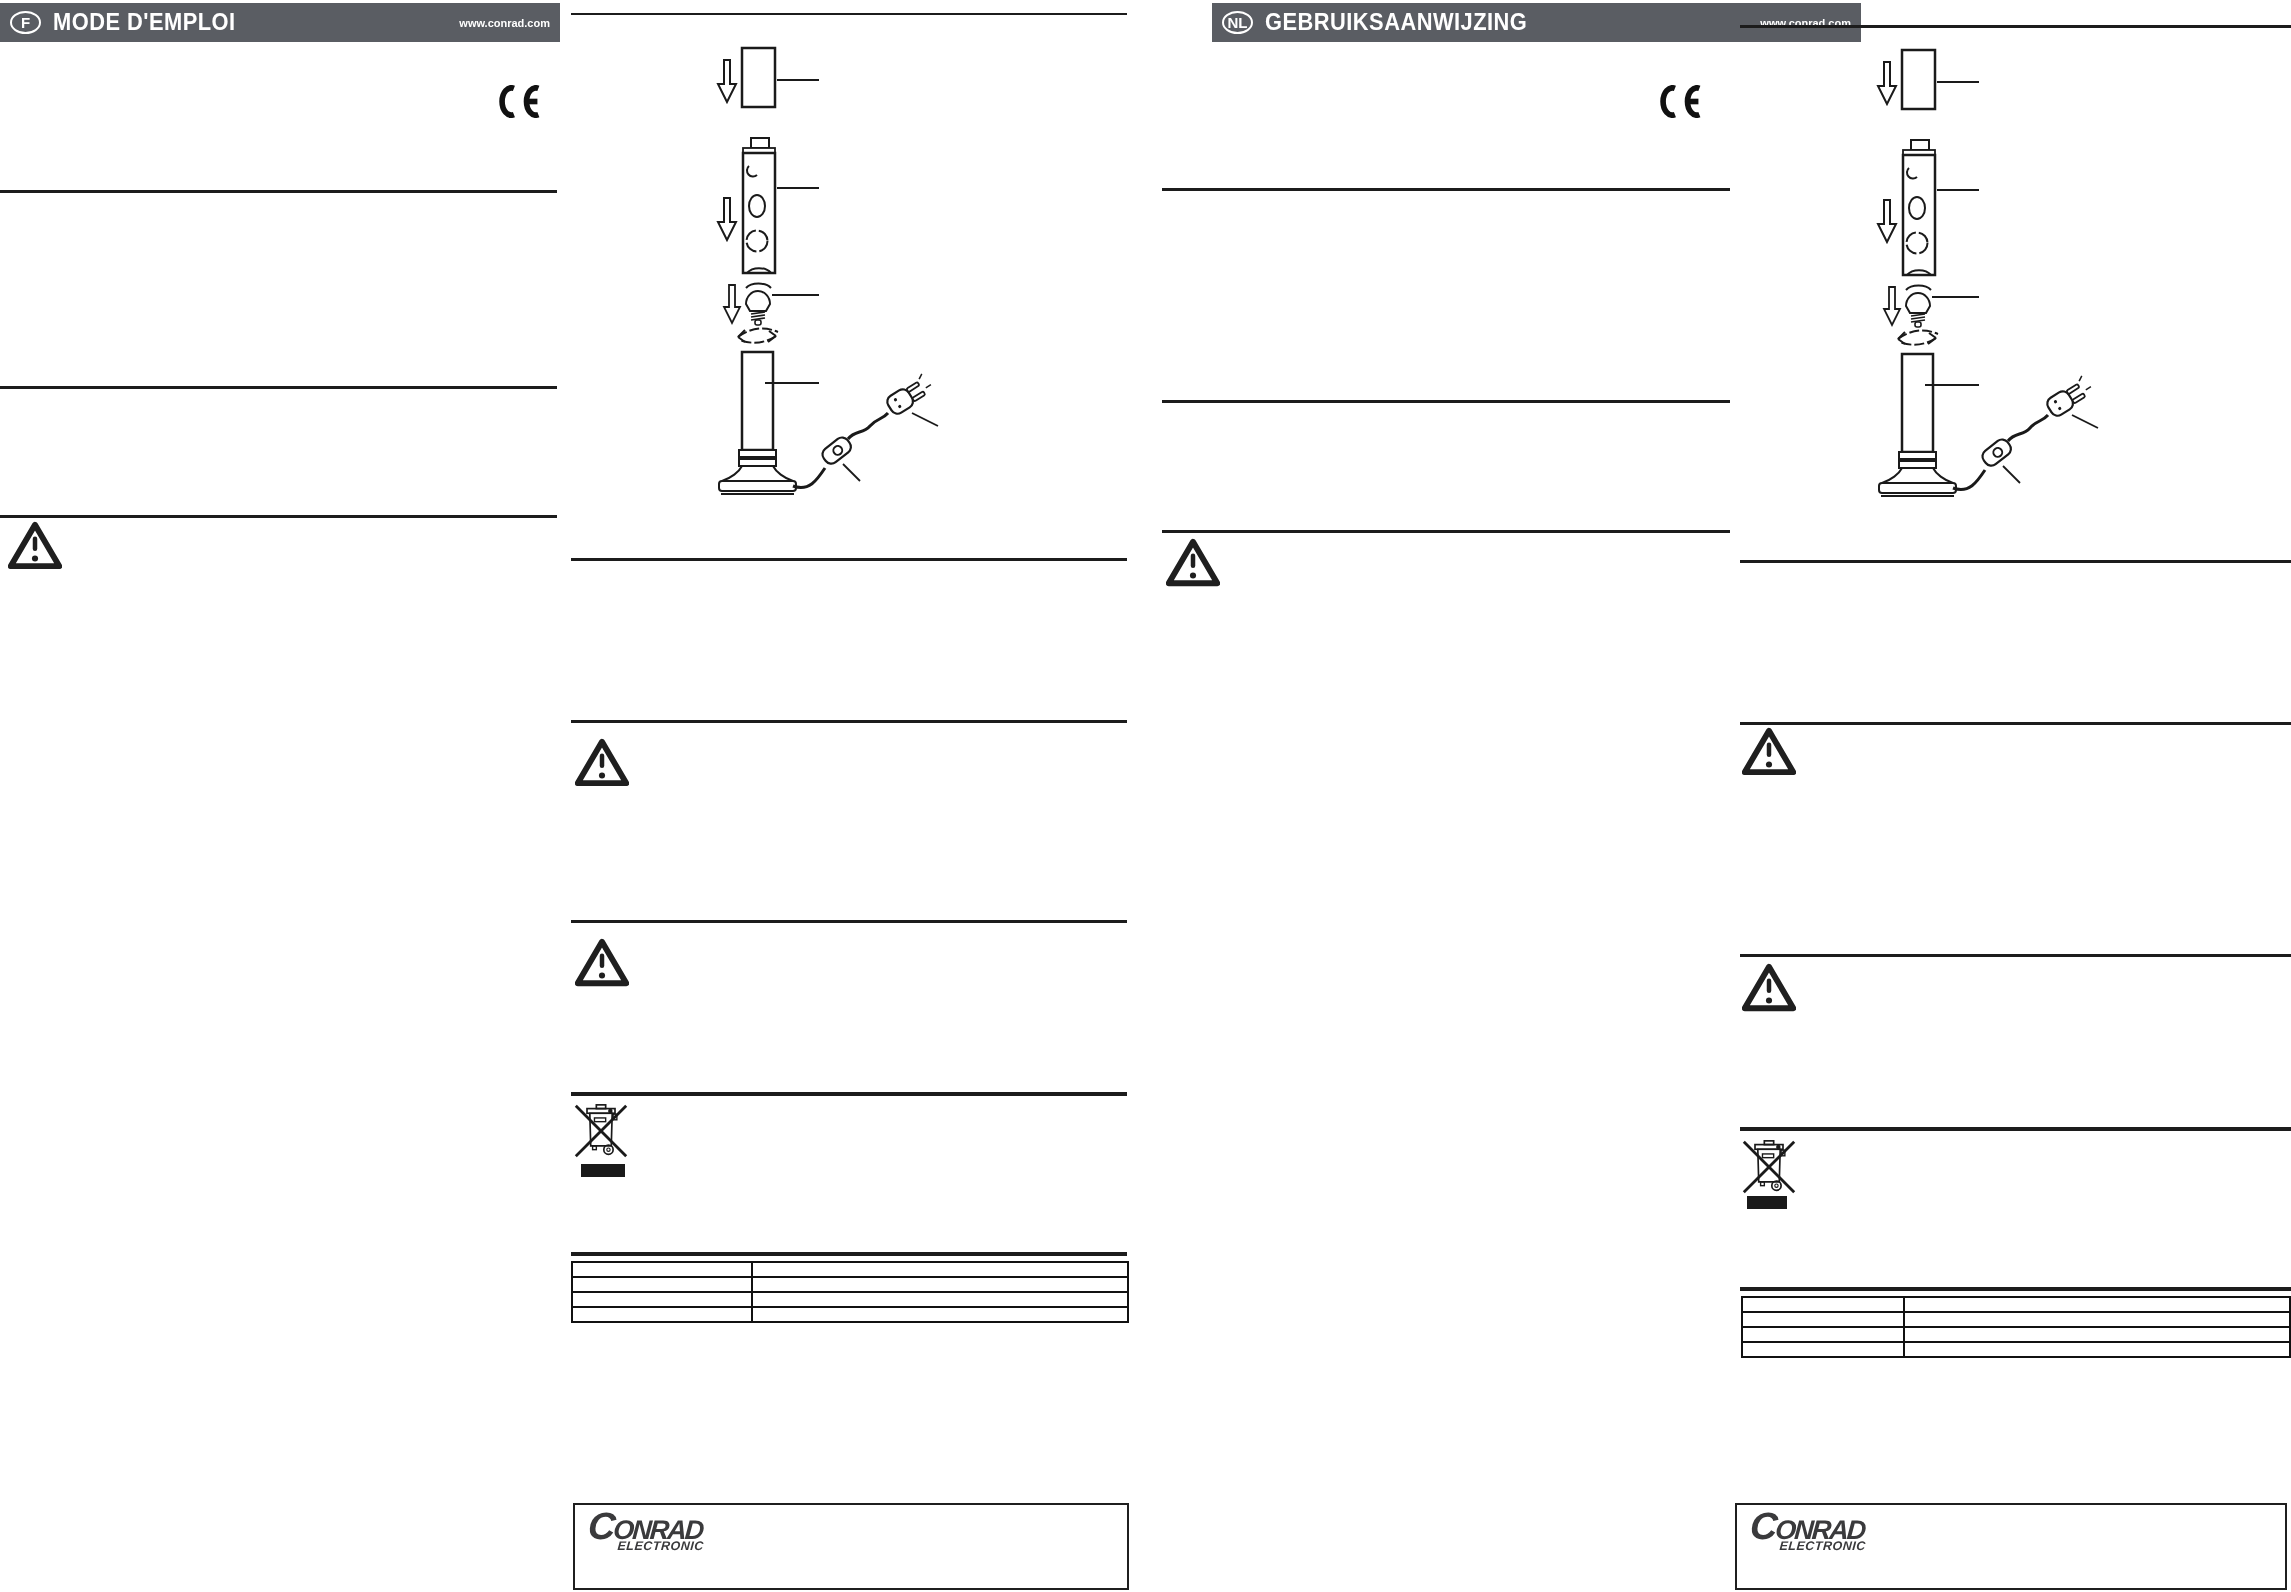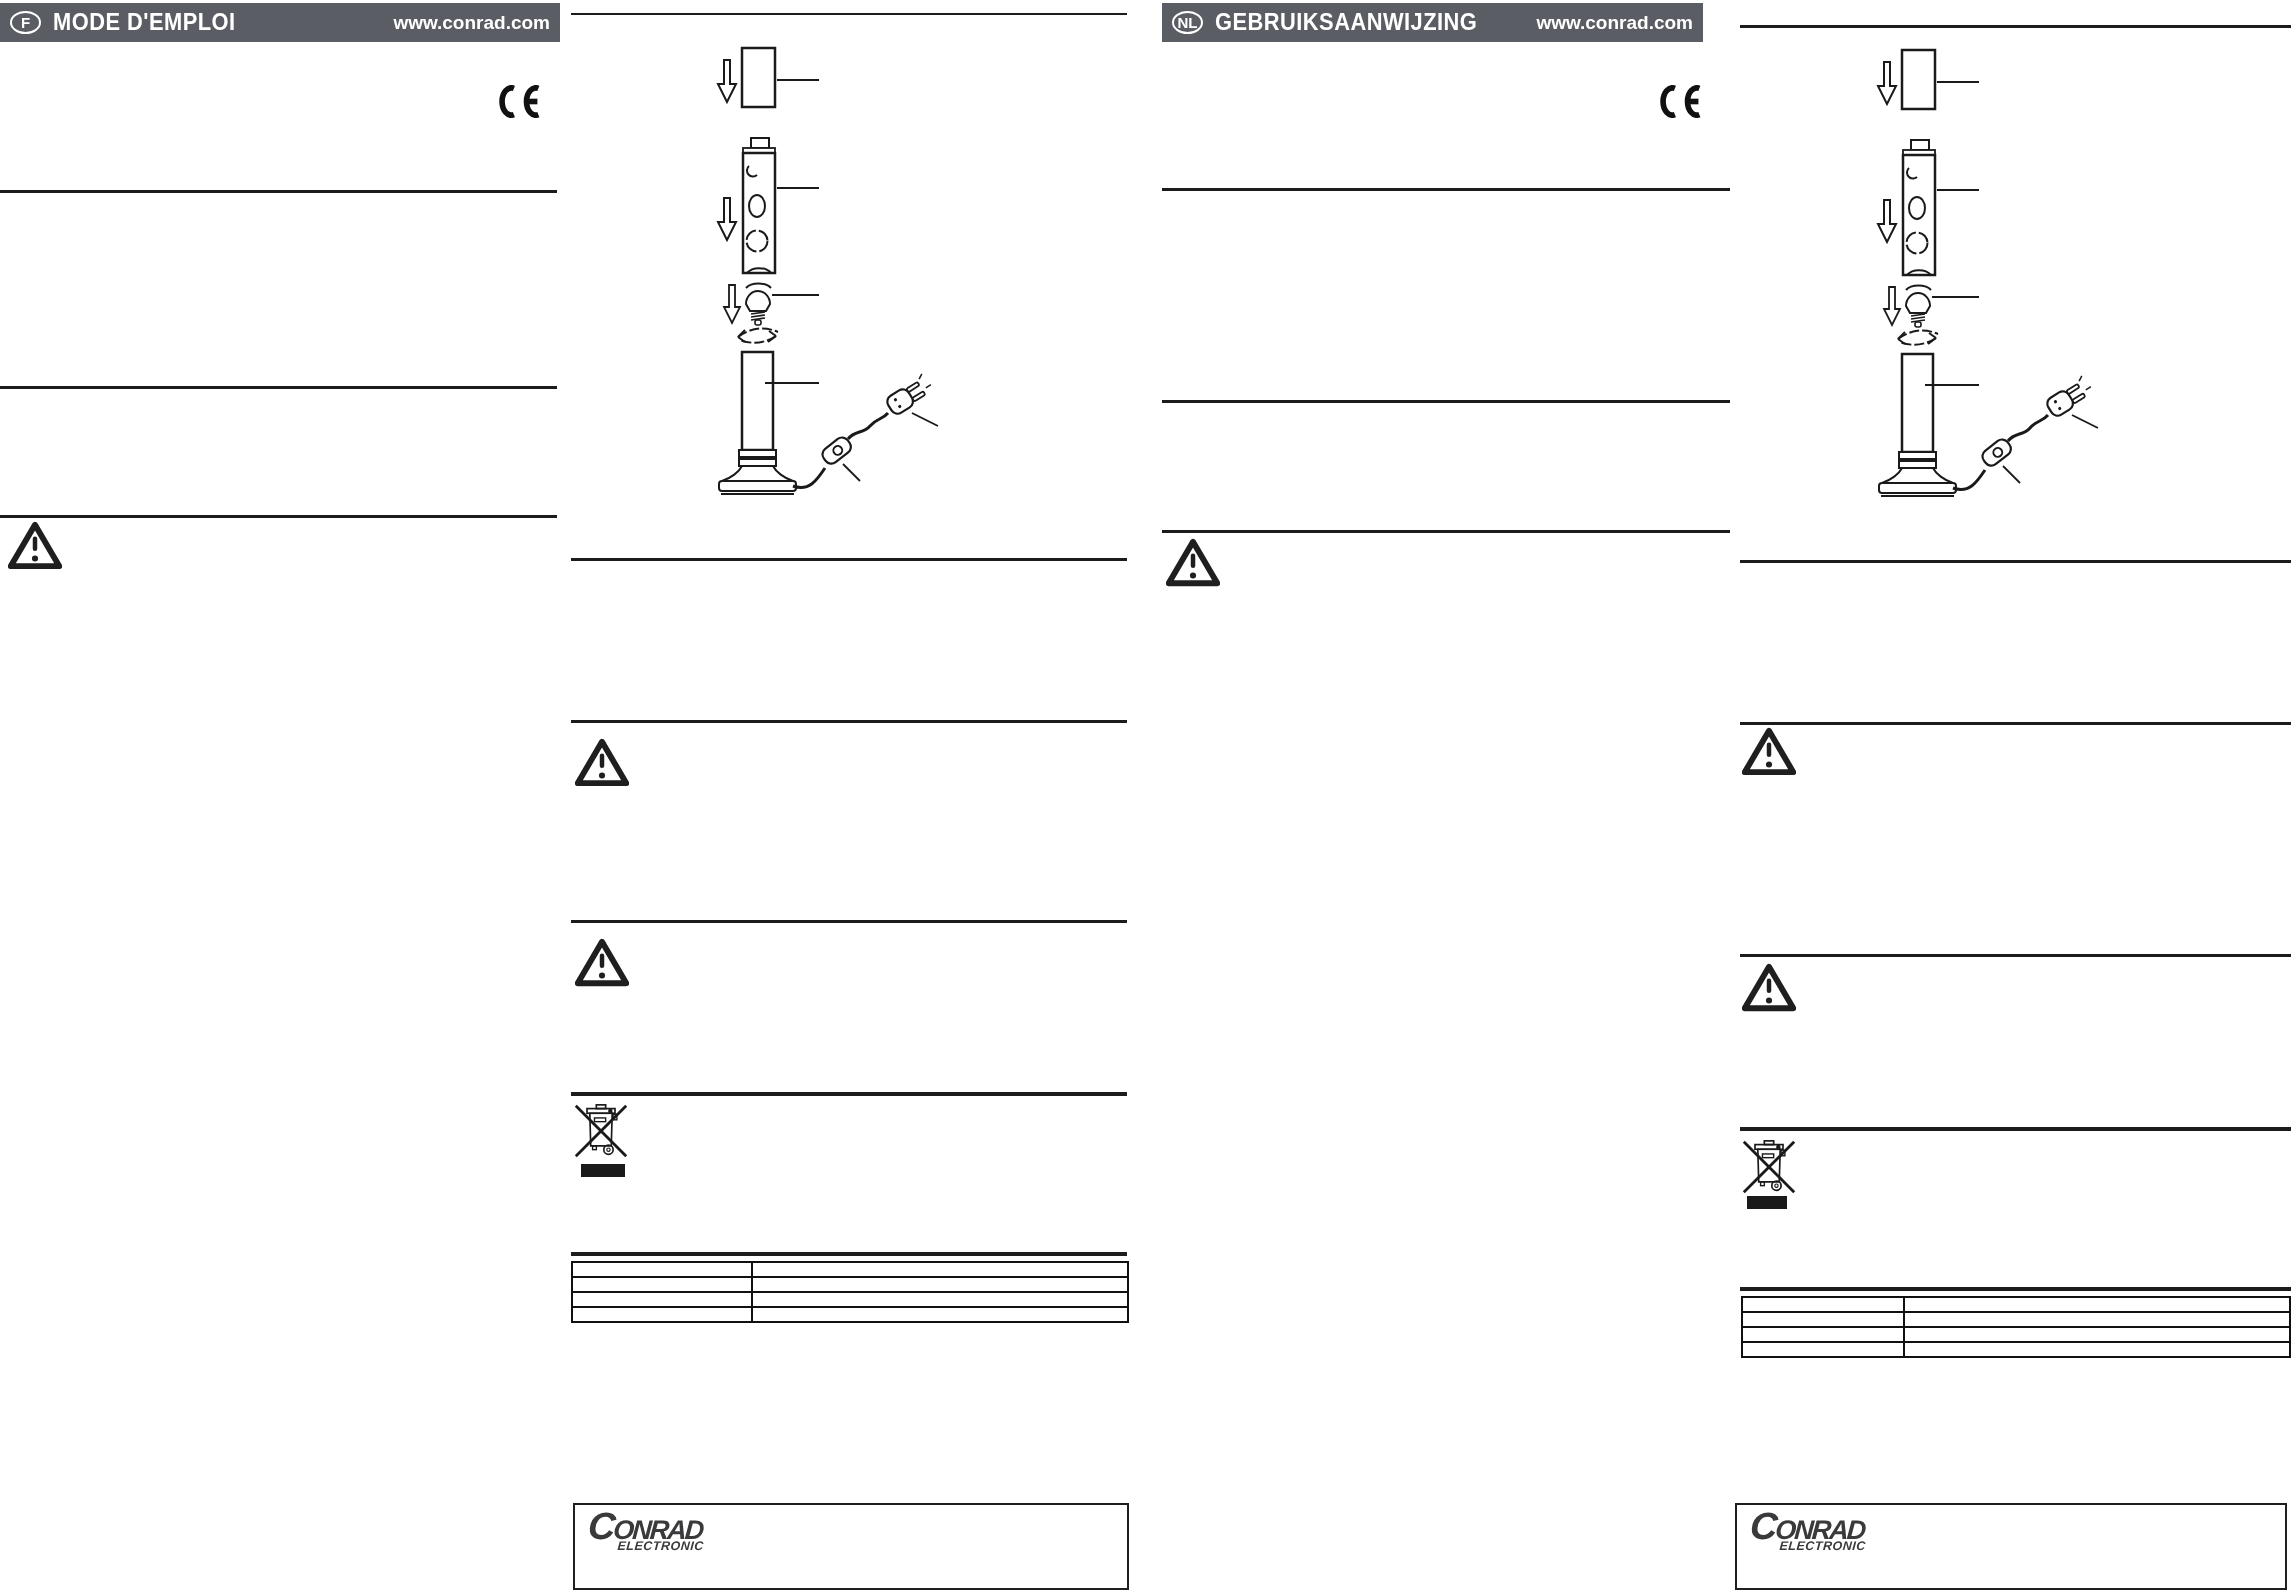--- a/index.html
+++ b/index.html
@@ -5,21 +5,21 @@
   html,body{margin:0;padding:0;background:#fff;}
   #sheet{position:relative;width:2291px;height:1592px;background:#ffffff;overflow:hidden;
          font-family:"Liberation Sans",sans-serif;color:#1a1a1a;}
   .langbar{position:absolute;height:39px;background:#5a5d63;display:flex;align-items:center;
            padding:0 10px 0 10px;box-sizing:border-box;}
   .badge{flex:0 0 auto;border:2.5px solid #fff;border-radius:50%;color:#fff;
          font-weight:bold;font-size:15px;display:flex;align-items:center;justify-content:center;
          height:23px;min-width:31px;padding:0 2px;box-sizing:border-box;letter-spacing:0;}
   .bartitle{color:#fff;font-weight:bold;font-size:23px;margin-left:12px;white-space:nowrap;
             transform:scaleX(.95);transform-origin:left center;letter-spacing:.5px;}
-  .barsite{color:#fff;font-weight:bold;font-size:19px;margin-left:auto;white-space:nowrap;text-align:right;}
+  .barsite{color:#fff;font-weight:bold;font-size:11px;margin-left:auto;white-space:nowrap;text-align:right;}
   .rule{position:absolute;background:#1c1c1c;}
   .abs{position:absolute;}
   .blackbar{position:absolute;background:#1a1a1a;}
   table.spec{position:absolute;border-collapse:collapse;table-layout:fixed;background:#fff;}
   table.spec td{border:2px solid #111;height:13px;padding:0 6px;font-size:11px;overflow:hidden;}
   .conradbox{position:absolute;border:2.5px solid #1f1f1f;box-sizing:border-box;background:#fff;}
   .conrad-logo{margin:8px 0 0 12px;color:#3a3a3c;}
   .conrad-name{font-style:italic;font-weight:bold;font-size:27px;letter-spacing:-2px;
                transform:skewX(-4deg);transform-origin:left bottom;line-height:26px;}
   .conrad-name::first-letter{font-size:38px;}
@@ -178,21 +178,21 @@
     </tbody>
   </table>
 
   <div class="conradbox" style="left:573px;top:1503px;width:556px;height:87px">
     <div class="conrad-logo">
       <div class="conrad-name">CONRAD</div>
       <div class="conrad-sub">ELECTRONIC</div>
     </div>
   </div>
 
-  <header class="langbar" style="left:1162px;top:3px;width:541px;">
+  <header class="langbar" style="left:1212px;top:3px;width:649px;">
     <span class="badge">NL</span>
     <span class="bartitle">GEBRUIKSAANWIJZING</span>
     <span class="barsite">www.conrad.com</span>
   </header>
   <div class="abs" style="left:1658px;top:85px;" aria-label="CE">
   <svg viewBox="0 0 50 34" width="47" height="33">
     <path d="M18,3 A10,14.5 0 1 0 18,31" fill="none" stroke="#111" stroke-width="6"></path>
     <path d="M44,3 A10,14.5 0 1 0 44,31" fill="none" stroke="#111" stroke-width="6"></path>
     <line x1="32" y1="17" x2="43" y2="17" stroke="#111" stroke-width="6"></line>
   </svg>

